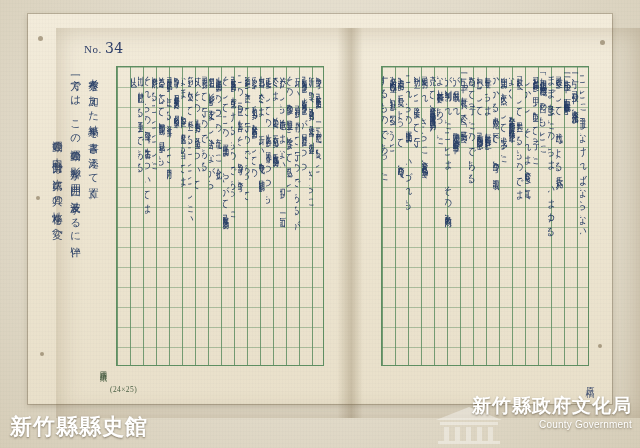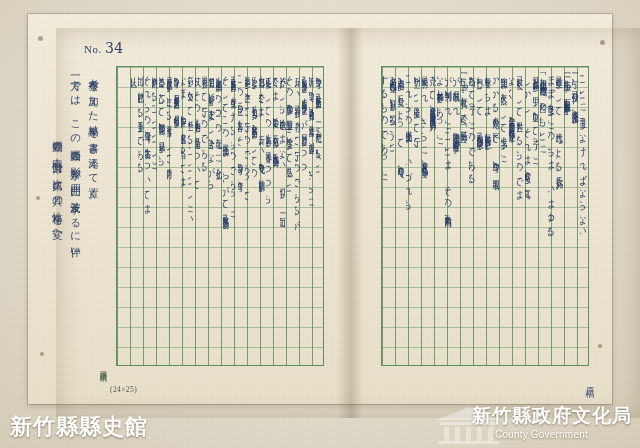--- a/index.html
+++ b/index.html
@@ -141,21 +141,21 @@
   
   #wm-left{
     position:absolute;left:10px;bottom:6px;
     font-family:Liberation Serif, serif;
     font-size:22px;font-weight:bold;color:#ffffff;
     text-shadow:0 1px 2px rgba(60,50,30,.55);
     letter-spacing:1px;
   }
   
   #wm-right{
-    position:absolute;right:8px;bottom:8px;color:#ffffff;
+    position:absolute;right:8px;bottom:18px;text-align:right;color:#ffffff;
     text-shadow:0 1px 2px rgba(60,50,30,.5);
   }
   #wm-right .cn{font-family:"DejaVu Serif",serif;font-size:19px;font-weight:bold;letter-spacing:1px;}
   #wm-right .en1{font-family:"Liberation Sans",sans-serif;font-size:10px;letter-spacing:.2px;}
   #wm-right .en2{font-family:"Liberation Sans",sans-serif;font-size:10px;letter-spacing:.2px;margin-left:23px;}
   
   #wm-logo{
     position:absolute;right:132px;bottom:4px;width:78px;height:40px;opacity:.55;
   }
 </style>

